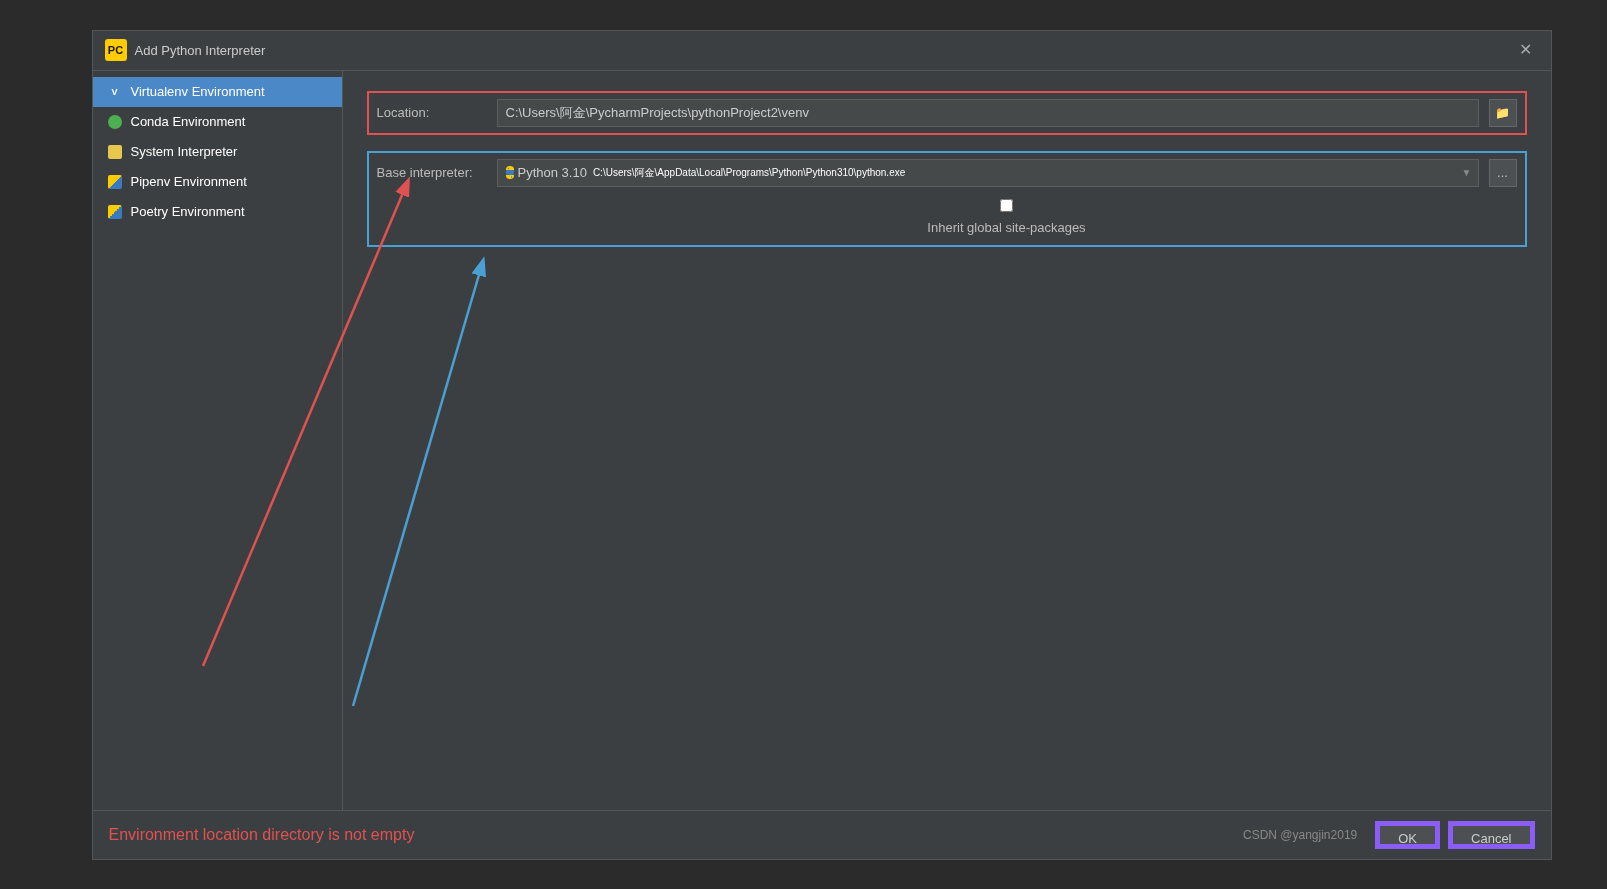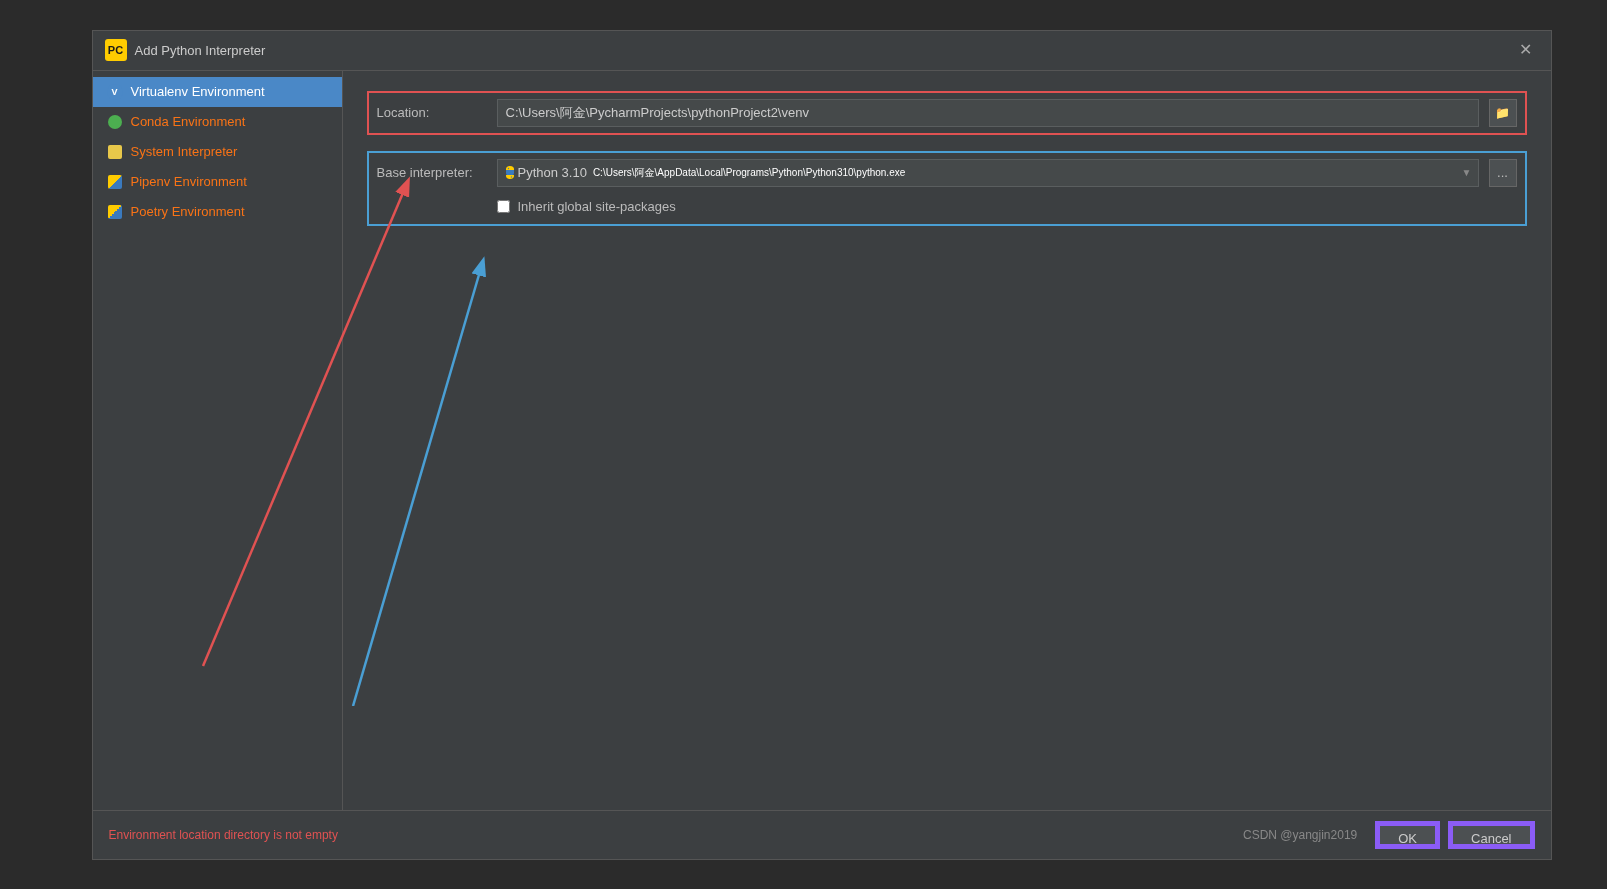--- a/index.html
+++ b/index.html
@@ -76,21 +76,21 @@
       border-right: 1px solid #555;
       padding: 6px 0;
       flex-shrink: 0;
     }
     .sidebar-item {
       display: flex;
       align-items: center;
       gap: 8px;
       padding: 7px 14px;
       cursor: pointer;
-      color: #f97316;
+      color: #ffffff;
       font-size: 13px;
     }
     .sidebar-item.active {
       background: #4a88c7;
       color: #ffffff;
     }
     .sidebar-icon {
       width: 16px;
       height: 16px;
       flex-shrink: 0;
@@ -264,21 +264,21 @@
     .dialog-footer {
       border-top: 1px solid #555;
       padding: 10px 16px;
       display: flex;
       align-items: center;
       justify-content: space-between;
       background: #3c3f41;
     }
     .error-text {
       color: #e05252;
-      font-size: 12px;
+      font-size: 16px;
     }
     .footer-right {
       display: flex;
       gap: 8px;
       align-items: center;
     }
     .footer-btn {
       padding: 5px 18px;
       font-size: 13px;
       cursor: pointer;
@@ -371,21 +371,21 @@
                 <circle cx="9.5" cy="12" r="0.7" fill="#3a7abf"></circle>
               </svg>
             </div>
             <span style="margin-right:6px;color:#cccccc;">Python 3.10</span>
             <span style="color:#ffffff;font-size:10px;flex:1;overflow:hidden;text-overflow:ellipsis;white-space:nowrap;">C:\Users\阿金\AppData\Local\Programs\Python\Python310\python.exe</span>
             <span class="dropdown-arrow">▼</span>
           </div>
           <button class="ellipsis-btn">...</button>
         </div>
 
-        <div class="checkbox-row" style="margin-top:8px;padding-left:120px;">
+        <div class="checkbox-row" style="margin-top:8px;padding-left:120px;flex-direction:column;">
           <input type="checkbox" id="inherit-global" style="">
           <label for="inherit-global" class="checkbox-label">Inherit global site-packages</label>
         </div>
       </div>
 
       <svg style="position:absolute;top:95px;left:30px;width:560px;height:580px;pointer-events:none;">
 
         <defs>
           <marker id="red-arrow" markerWidth="8" markerHeight="8" refX="6" refY="3" orient="auto">
             <path d="M0,0 L0,6 L8,3 z" fill="#e05252"></path>

